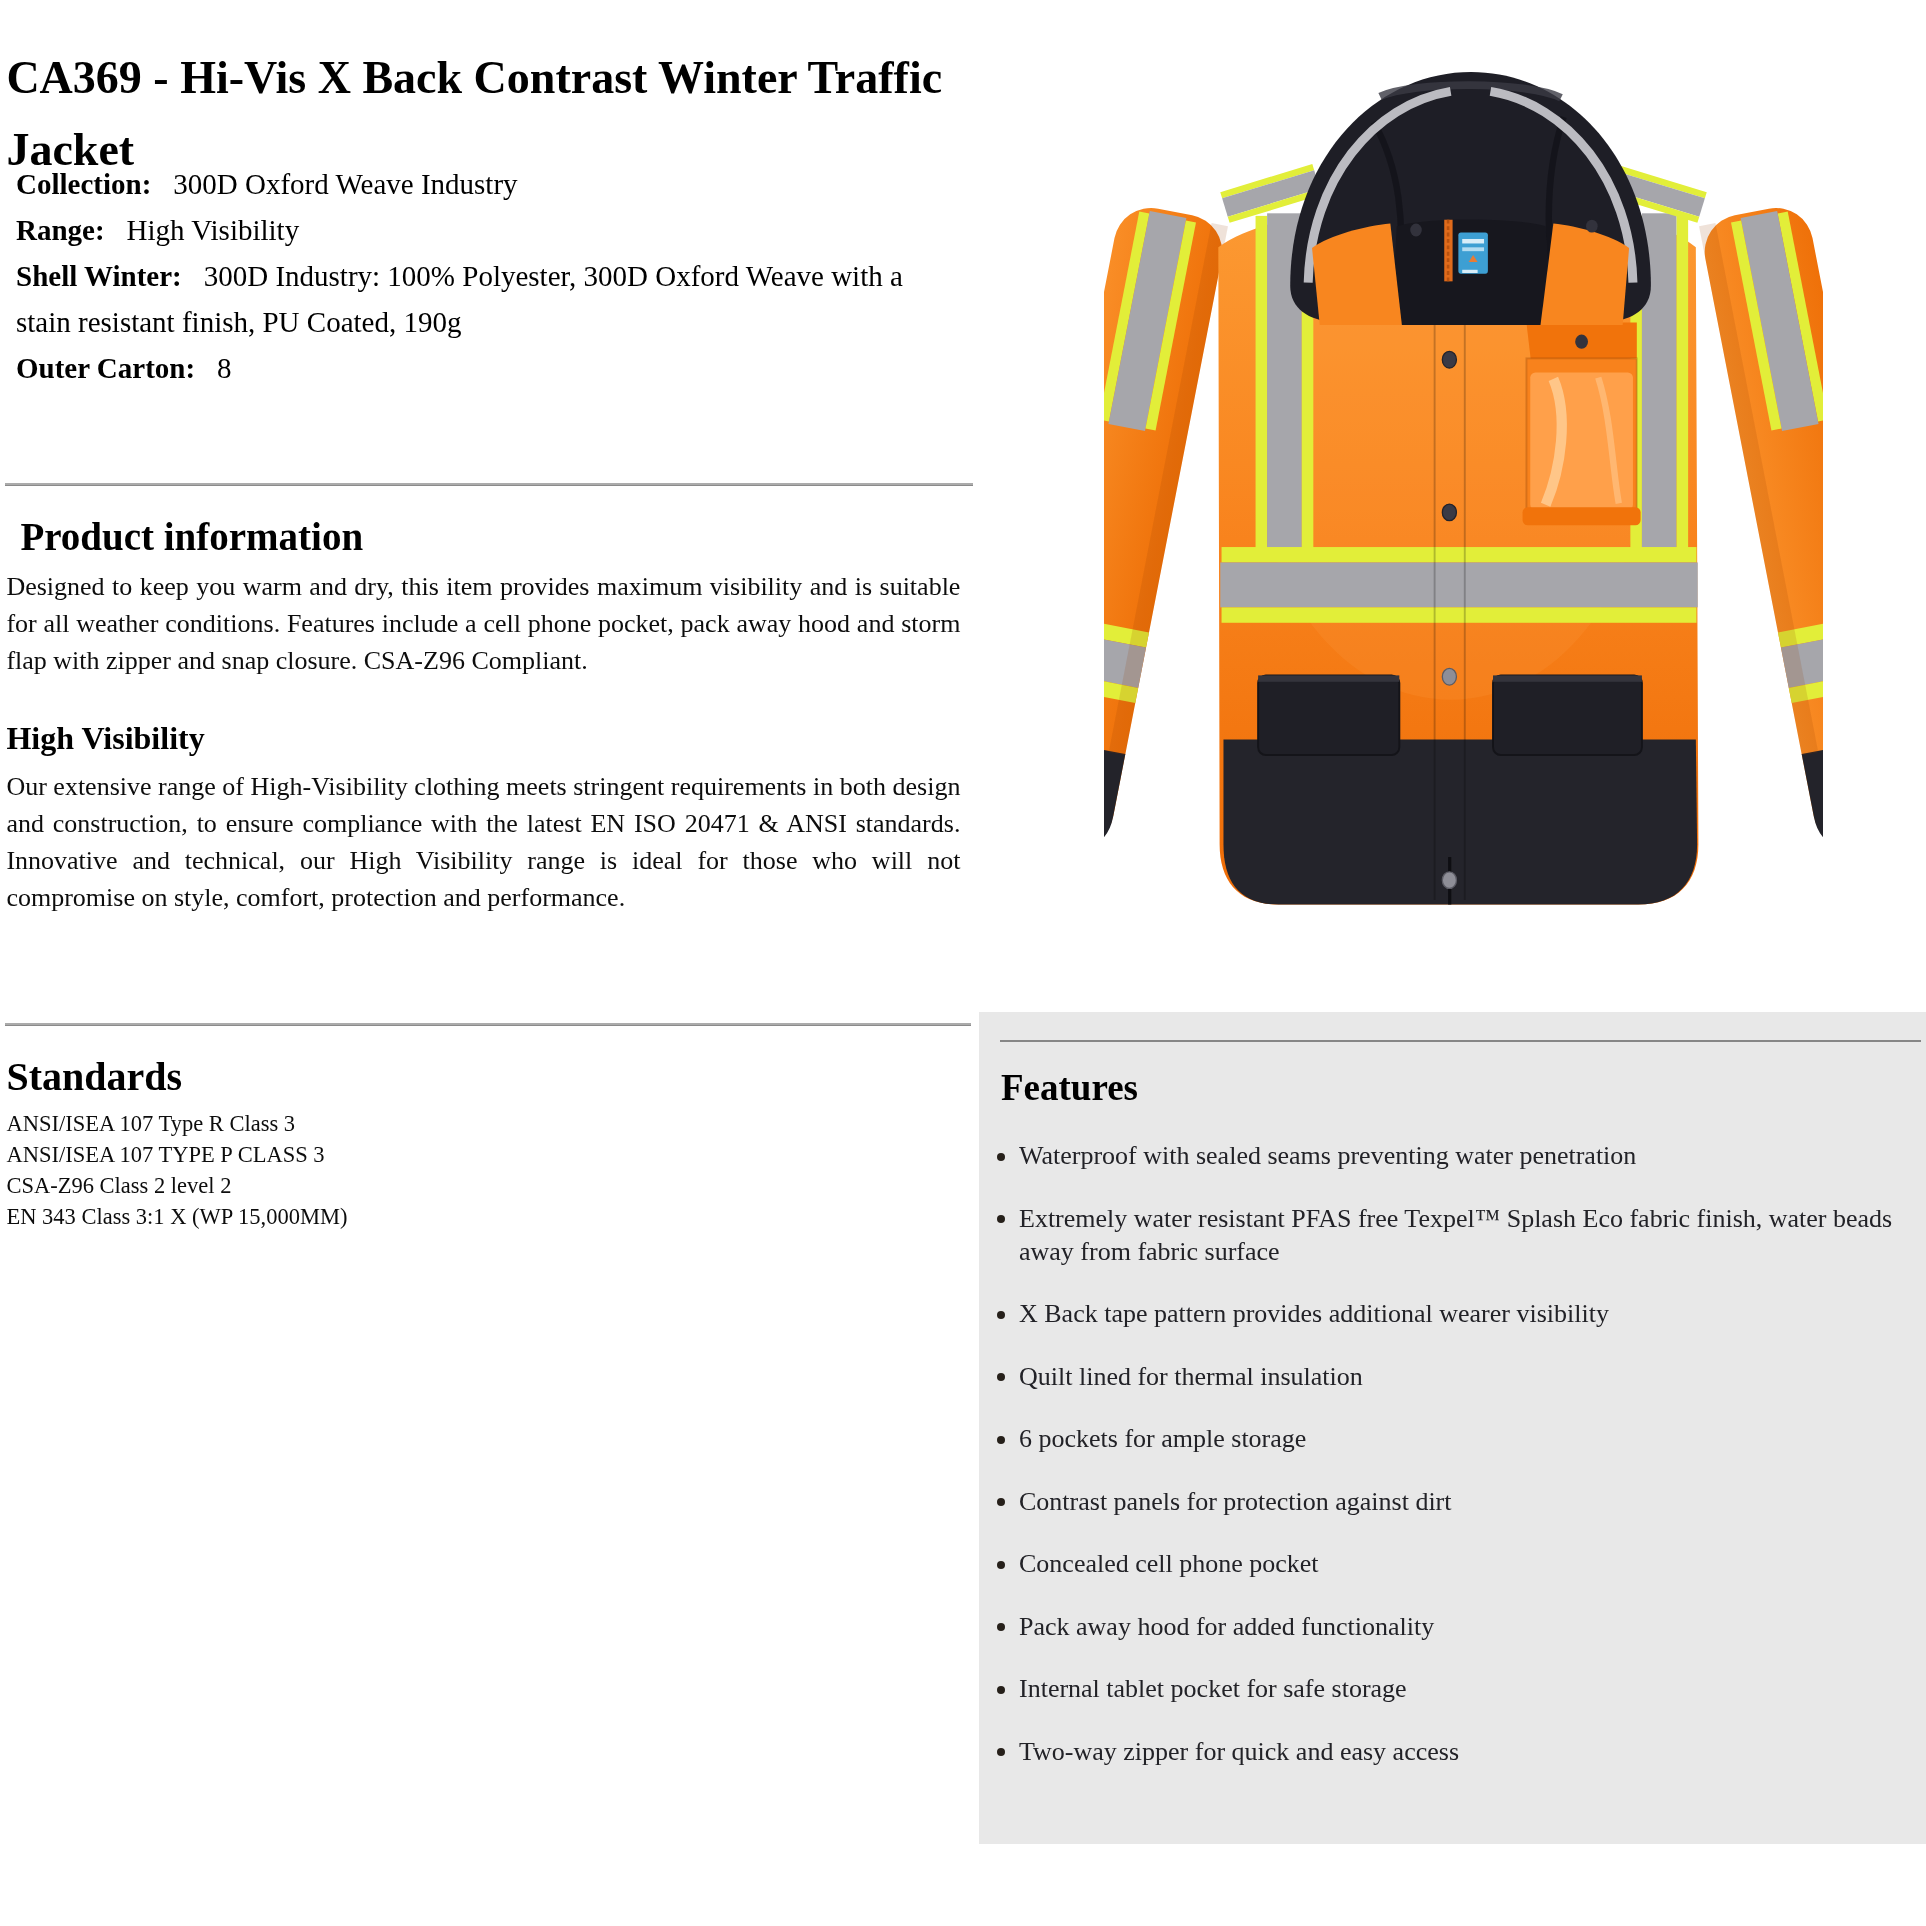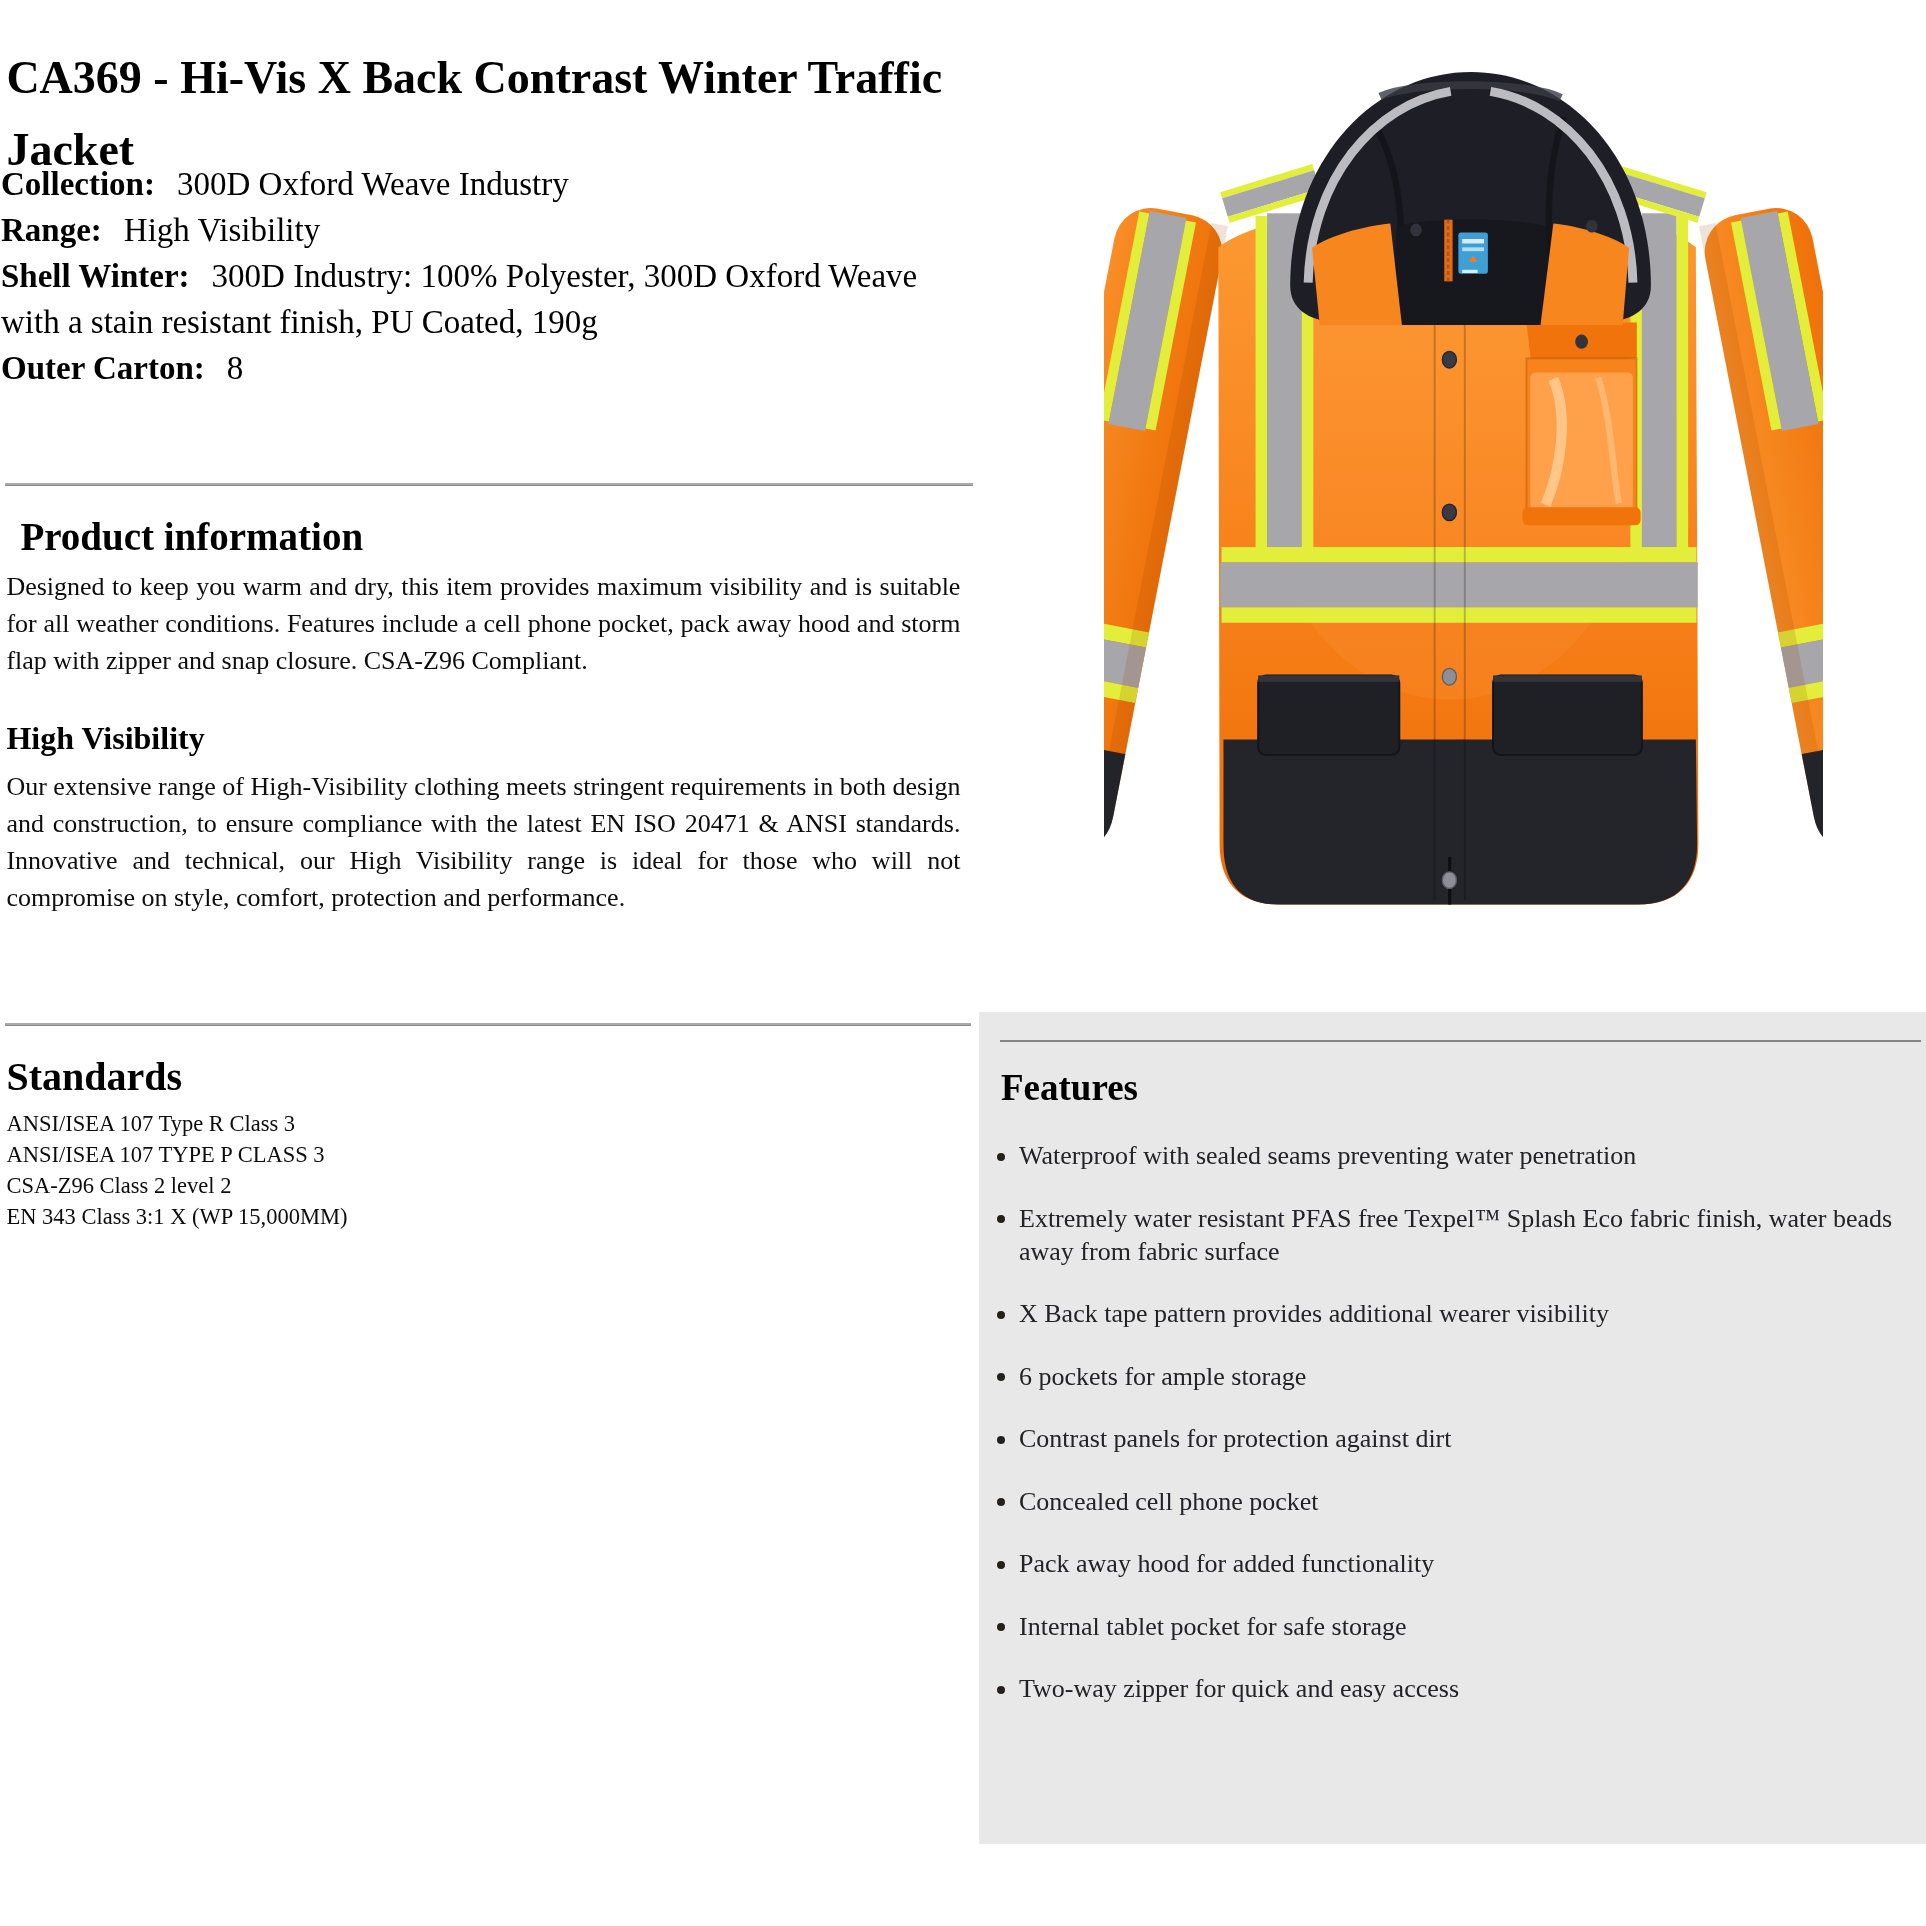--- a/index.html
+++ b/index.html
@@ -6,21 +6,21 @@
   .page{
     position:relative;width:1926px;height:1926px;background:#ffffff;
     font-family:Liberation Serif, serif;color:#000;
     overflow:hidden;
   }
   
   .title{
     position:absolute;left:6.4px;top:42px;width:963px;
     font-size:46px;line-height:72px;font-weight:700;margin:0;color:#000;
   }
-  .meta{position:absolute;left:1px;top:161px;width:931px;font-size:33px;line-height:46px;}
+  .meta{position:absolute;left:16px;top:161px;width:931px;font-size:29px;line-height:46px;}
   .meta-label{font-weight:700;margin-right:22px;}
   .divider{position:absolute;left:5.1px;height:1.9px;background:#ababab;border-bottom:1.3px solid #8b8b8b;}
   .divider-1{top:483px;width:968px;}
   .divider-2{top:1023px;width:966px;}
   .section-heading{position:absolute;left:6.4px;margin:0;font-size:39px;font-weight:700;}
   .h-product{top:514px;margin-left:14px;}
   .h-standards{top:1053px;font-size:40px;text-align:right;}
   .para{
     position:absolute;left:6.4px;width:954px;margin:0;
     font-size:26px;line-height:37px;text-align:justify;color:#0d0d0d;
@@ -205,20 +205,21 @@
     </svg>
   </figure>
 
   <aside class="features-panel">
     <div class="features-divider"></div>
     <h2 class="features-heading">Features</h2>
     <ul class="features-list">
       <li>Waterproof with sealed seams preventing water penetration</li>
       <li>Extremely water resistant PFAS free Texpel™ Splash Eco fabric finish, water beads away from fabric surface</li>
       <li>X Back tape pattern provides additional wearer visibility</li>
+      <li>Quilt lined for thermal insulation</li>
       <li>6 pockets for ample storage</li>
       <li>Contrast panels for protection against dirt</li>
       <li>Concealed cell phone pocket</li>
       <li>Pack away hood for added functionality</li>
       <li>Internal tablet pocket for safe storage</li>
       <li>Two-way zipper for quick and easy access</li>
     </ul>
   </aside>
 
 </div>

